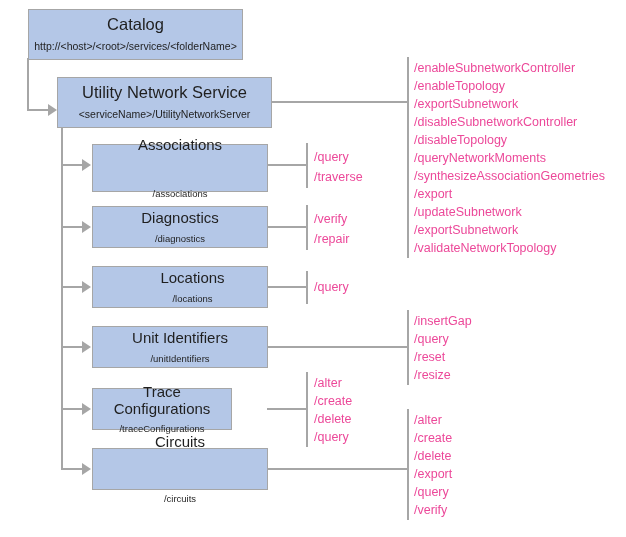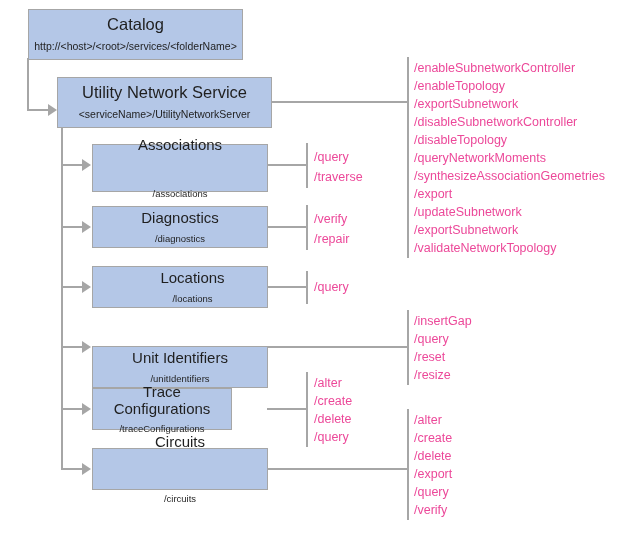--- a/index.html
+++ b/index.html
@@ -96,21 +96,21 @@
   <div class="node" style="left:92px;top:206px;width:176px;height:42px;">
     <div class="node-title">Diagnostics</div>
     <div class="node-subtitle">/diagnostics</div>
   </div>
 
   <div class="node" style="left:92px;top:266px;width:176px;height:42px;padding-left:25px;">
     <div class="node-title">Locations</div>
     <div class="node-subtitle">/locations</div>
   </div>
 
-  <div class="node" style="left:92px;top:346px;width:176px;height:42px;">
+  <div class="node" style="left:92px;top:326px;width:176px;height:42px;">
     <div class="node-title">Unit Identifiers</div>
     <div class="node-subtitle">/unitIdentifiers</div>
   </div>
 
   <div class="node" style="left:92px;top:388px;width:140px;height:42px;">
     <div class="node-title">Trace Configurations</div>
     <div class="node-subtitle">/traceConfigurations</div>
   </div>
 
   <div class="node" style="left:92px;top:448px;width:176px;height:42px;gap:36px;">

